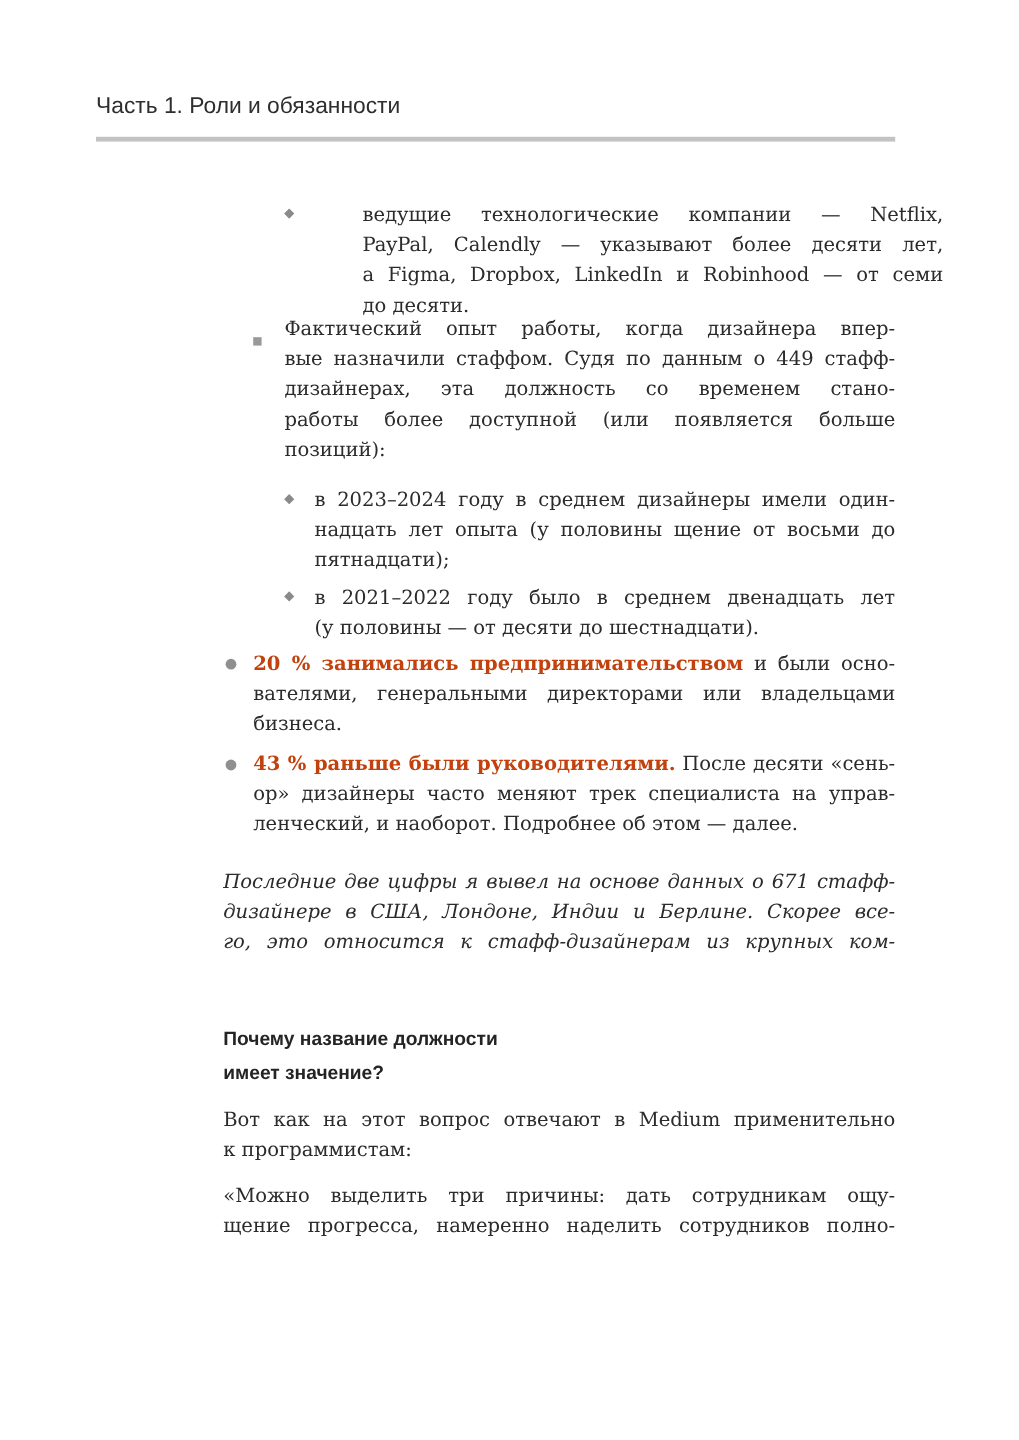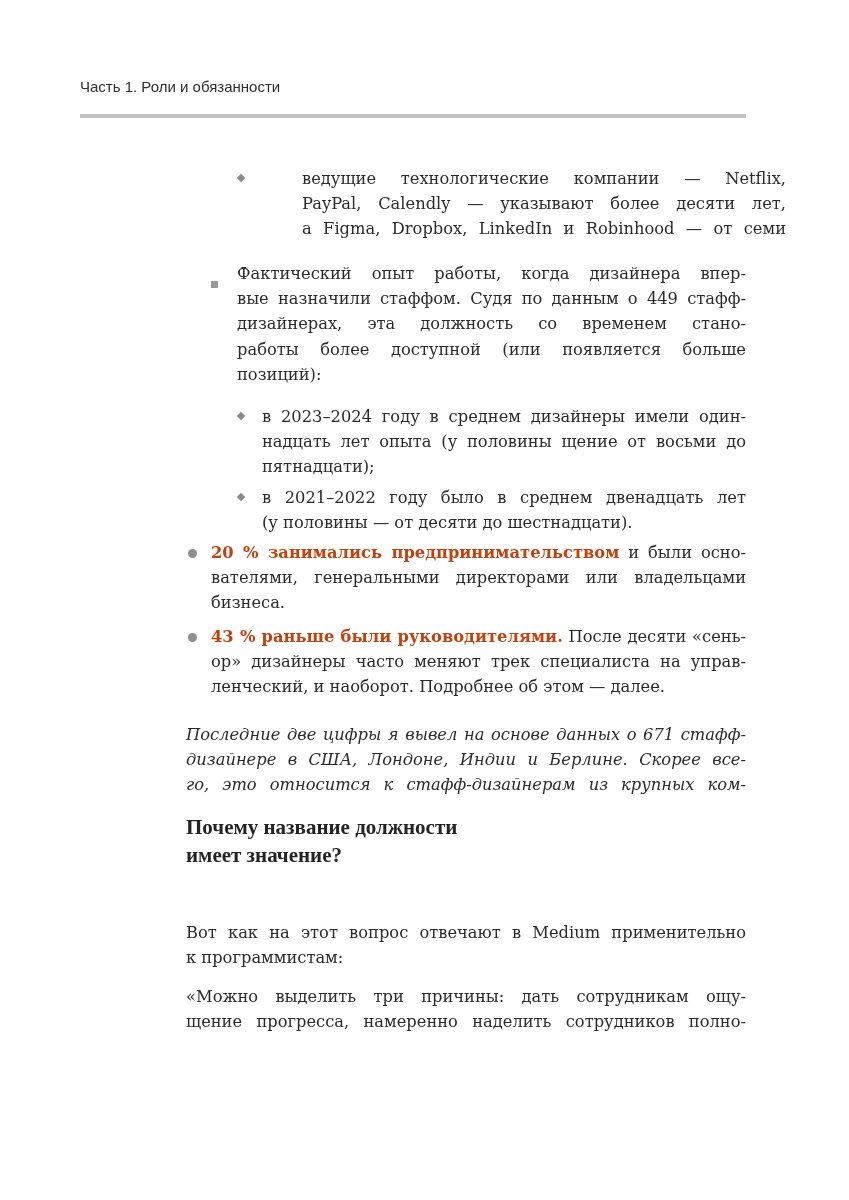--- a/index.html
+++ b/index.html
@@ -1,19 +1,19 @@
 <!DOCTYPE html>
 <html><head>
 <meta charset="utf-8">
 <style>
   html, body { margin: 0; padding: 0; background: #ffffff; }
   body { width: 849px; height: 1200px; position: relative; overflow: hidden; color: #2b2b2b; }
   .running-head {
     position: absolute; left: 80px; top: 78px;
-    font-family: "Liberation Sans", sans-serif; font-size: 15px; color: #2e2e2e;
+    font-family: "Liberation Sans", sans-serif; font-size: 19px; color: #2e2e2e;
     letter-spacing: 0px;
   }
   .head-rule {
     position: absolute; left: 80px; top: 114px; width: 666px; height: 4px;
     background: #c3c3c6;
   }
   .body-text {
     font-family: "DejaVu Serif", serif; font-size: 16.3px; line-height: 25.2px;
     color: #2b2b2b; text-align: justify; text-align-last: left;
   }
@@ -21,37 +21,38 @@
   .marker { position: absolute; }
   .diamond {
     width: 6px; height: 6px; background: #8a8a8a; transform: rotate(45deg);
   }
   .square { width: 7px; height: 7px; background: #999999; }
   .circle { width: 9px; height: 9px; border-radius: 50%; background: #8f8f8f; }
   .para { position: absolute; }
   b { font-weight: bold; color: #c2410c; }
   .italic { font-style: italic; }
   .h2 {
-    position: absolute; left: 186px; top: 813px; width: 560px;
-    font-family: Liberation Serif, serif; font-weight: bold; font-size: 21px; line-height: 28px;
+    position: absolute; left: 186px; top: 853px; width: 560px;
+    font-family: Liberation Sans, sans-serif; font-weight: bold; font-size: 16px; line-height: 28px;
     color: #242424;
   }
 </style>
 </head>
 <body>
 
 <div class="running-head">Часть 1. Роли и обязанности</div>
 <div class="head-rule"></div>
 
 <div class="body-text">
   <span class="marker diamond" style="left:238px; top:175px;"></span>
   <div class="para" style="left:262px; top:166px; width:484px;margin-left:40px;">
     <span class="jl">ведущие технологические компании — Netflix,</span>
     <span class="jl">PayPal, Calendly — указывают более десяти лет,</span>
     <span class="jl">а Figma, Dropbox, LinkedIn и Robinhood — от семи</span>
+    <span style="display:block">до десяти.</span>
   </div>
 </div>
 
 <div class="body-text">
   <span class="marker square" style="left:211px; top:281px;"></span>
   <div class="para" style="left:237px; top:261px; width:509px;">
     <span class="jl">Фактический опыт работы, когда дизайнера впер-</span>
     <span class="jl">вые назначили стаффом. Судя по данным о 449 стафф-</span>
     <span class="jl">дизайнерах, эта должность со временем стано-</span>
     <span class="jl">работы более доступной (или появляется больше</span>

